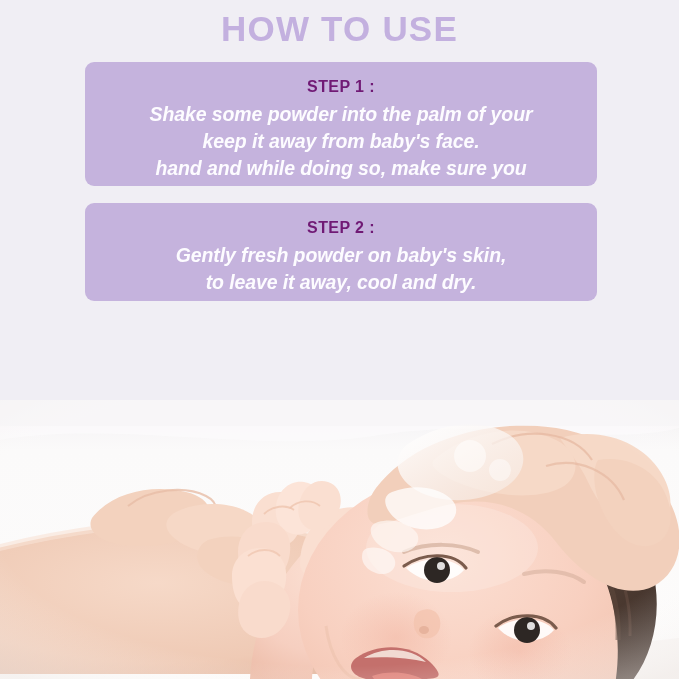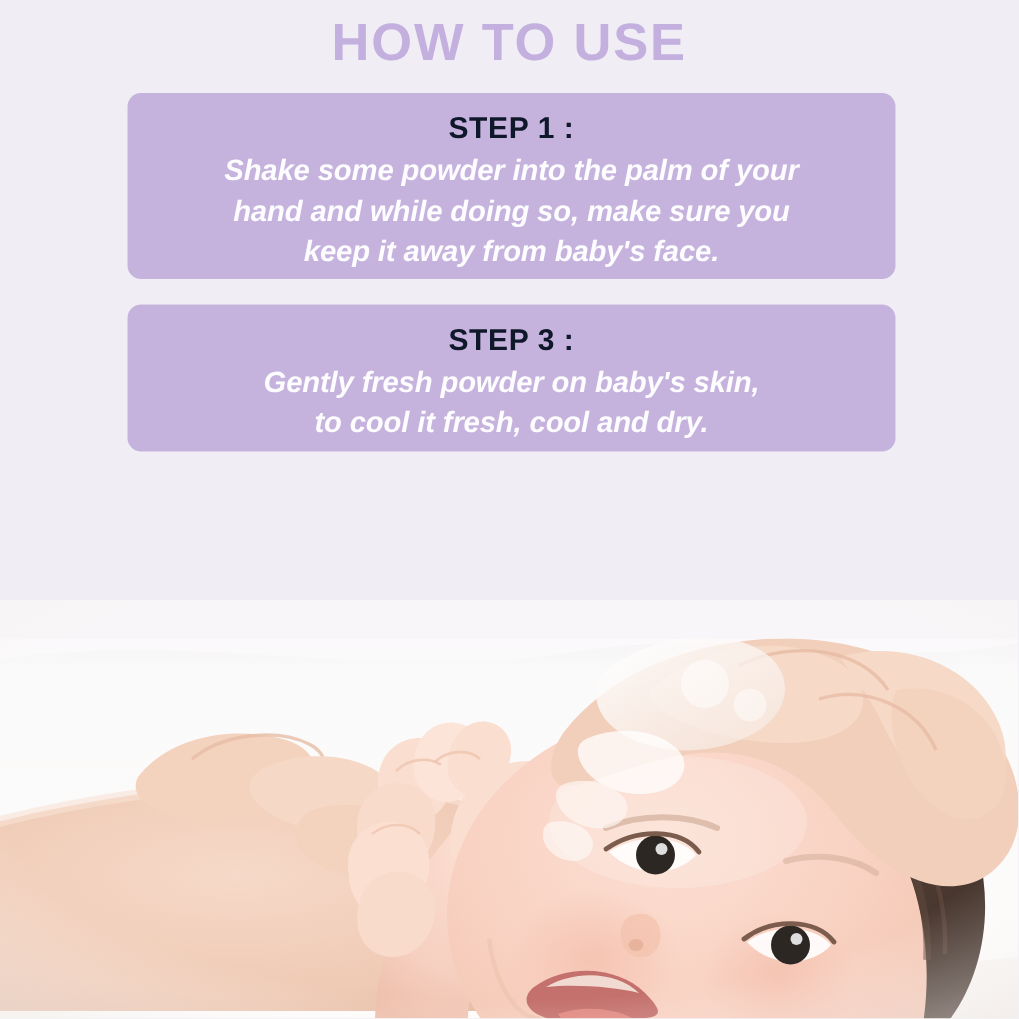--- a/index.html
+++ b/index.html
@@ -44,25 +44,25 @@
     border-radius: 9px;
     box-sizing: border-box;
     text-align: center;
     color: #ffffff;
     padding: 10px 14px 12px 14px;
   }
   #step-card-1 { top: 62px; height: 124px; }
   #step-card-2 { top: 203px; height: 98px; }
 
   .step-heading {
-    font-size: 20px;
+    font-size: 16px;
     line-height: 27px;
     font-weight: bold;
     letter-spacing: 0.4px;
-    color: #0f172a;
+    color: #701a75;
     margin: 1px 0 1px 0;
   }
   .step-body {
     font-size: 19.5px;
     line-height: 27px;
     font-weight: bold;
     letter-spacing: -0.1px;
     color: #fdfcff;
   }
   .step-body .line { display: block; white-space: nowrap; font-style: italic; }
@@ -83,30 +83,30 @@
 <body>
 
 <div id="page">
 
   <div id="page-title">HOW TO USE</div>
 
   <div class="step-card" id="step-card-1">
     <div class="step-heading">STEP 1 :</div>
     <div class="step-body">
       <span class="line">Shake some powder into the palm of your</span>
+      <span class="line">keep it away from baby's face.</span>
       <span class="line">hand and while doing so, make sure you</span>
-      <span class="line">keep it away from baby's face.</span>
     </div>
   </div>
 
   <div class="step-card" id="step-card-2">
-    <div class="step-heading">STEP 3 :</div>
+    <div class="step-heading">STEP 2 :</div>
     <div class="step-body">
       <span class="line">Gently fresh powder on baby's skin,</span>
-      <span class="line">to cool it fresh, cool and dry.</span>
+      <span class="line">to leave it away, cool and dry.</span>
     </div>
   </div>
 
   <div id="photo">
     <svg width="679" height="279" viewBox="0 0 679 279" xmlns="http://www.w3.org/2000/svg">
       <defs>
         <linearGradient id="bgFade" x1="0" y1="0" x2="0" y2="1">
           <stop offset="0%" stop-color="#f2f0f3"></stop>
           <stop offset="18%" stop-color="#fbfafa"></stop>
           <stop offset="100%" stop-color="#fdfcfb"></stop>

